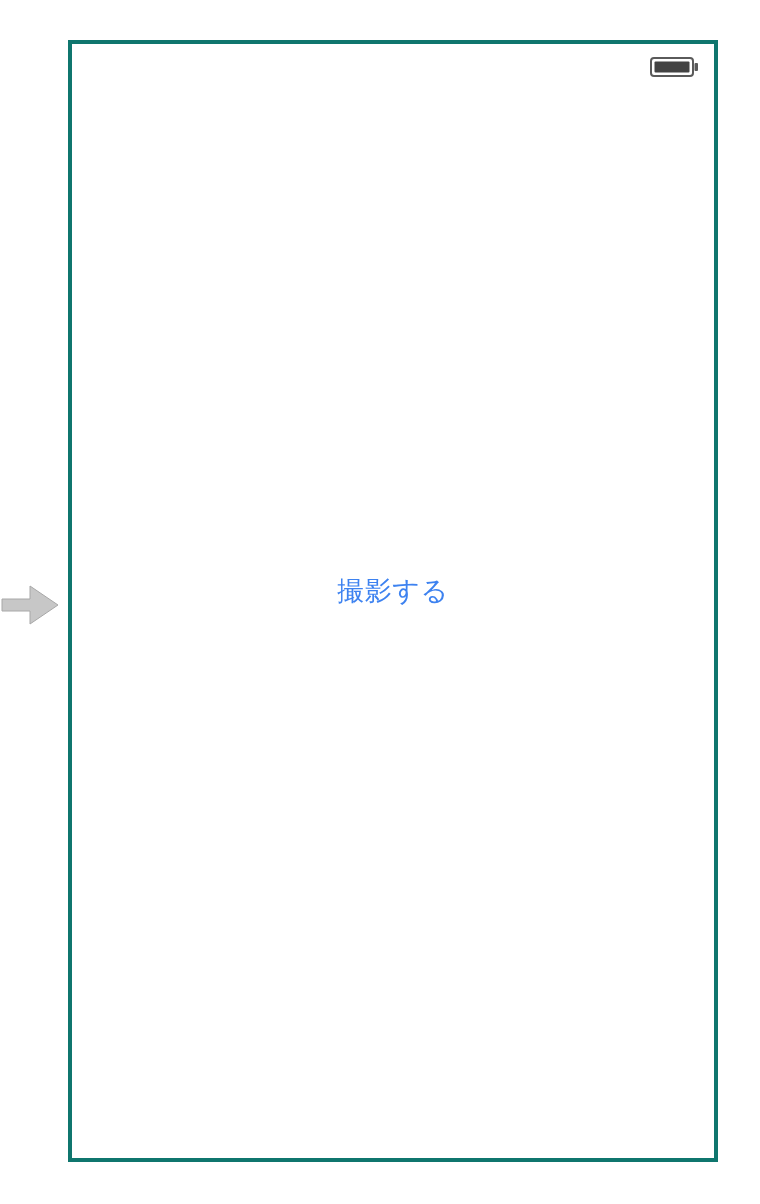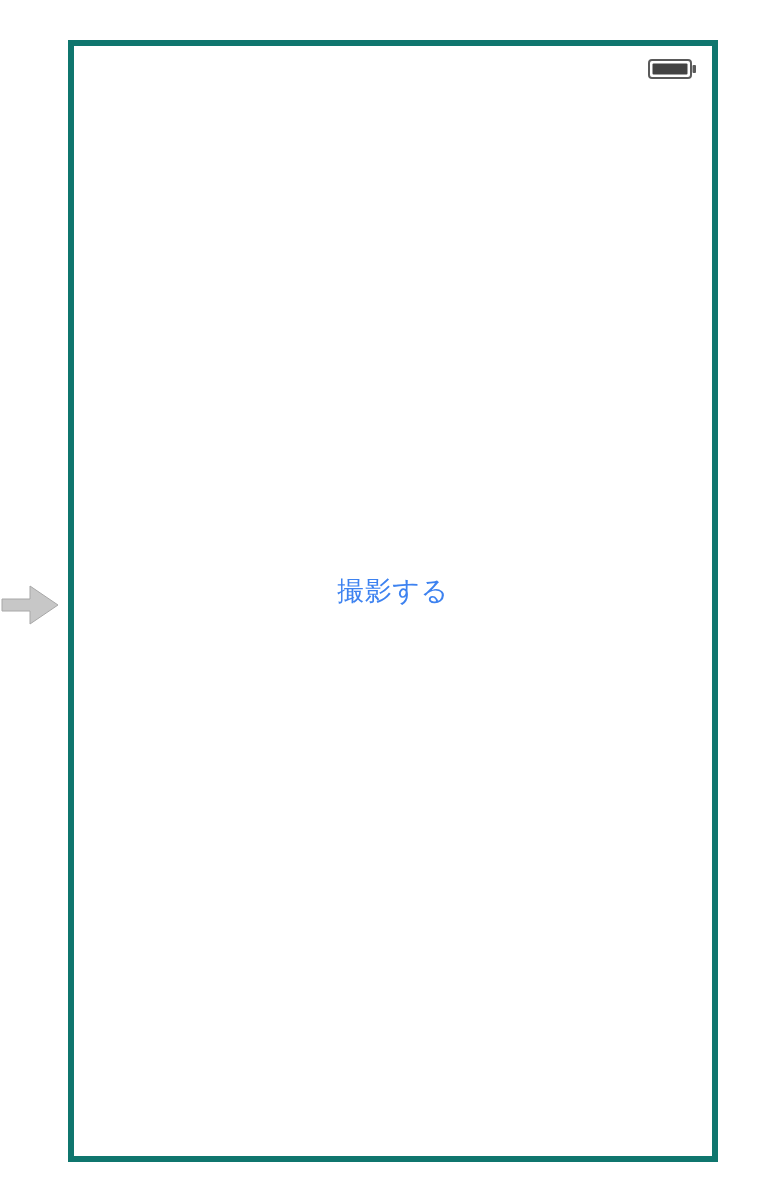--- a/index.html
+++ b/index.html
@@ -14,21 +14,21 @@
       font-family: -apple-system, "Helvetica Neue", Arial, sans-serif;
       position: relative;
       overflow: hidden;
     }
     .device-frame {
       position: absolute;
       top: 40px;
       left: 68px;
       right: 42px;
       bottom: 42px;
-      border: 6px solid #0f766e;
+      border: 4px solid #0f766e;
       background: #ffffff;
     }
     .status-bar {
       position: absolute;
       top: 12px;
       right: 14px;
       display: flex;
       align-items: center;
       justify-content: flex-end;
     }

